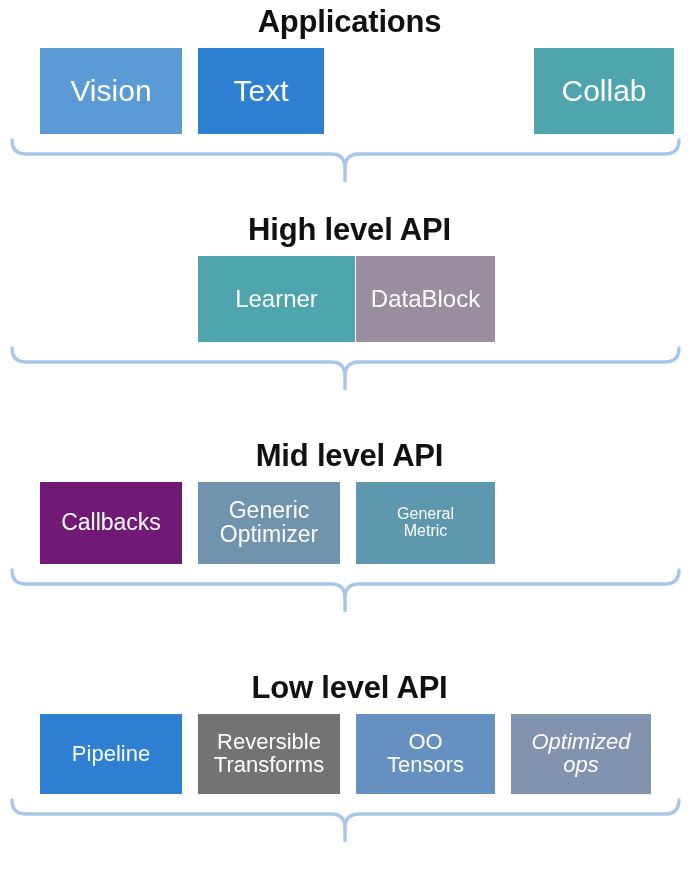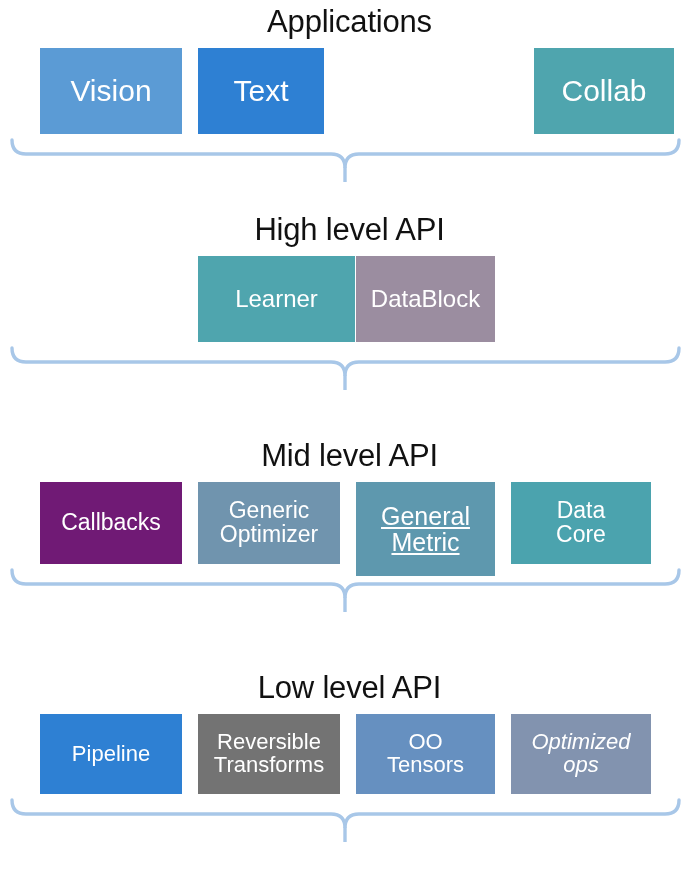--- a/index.html
+++ b/index.html
@@ -22,21 +22,21 @@
 
   .layer {
     position: absolute;
     left: 0;
     width: 691px;
   }
 
   .layer-title {
     text-align: center;
     font-size: 31px;
-    font-weight: 400;
+    font-weight: 700;
     color: #111111;
     letter-spacing: -0.2px;
     line-height: 1;
     height: 34px;
     padding-left: 8px;
   }
 
   .boxrow {
     position: relative;
     width: 691px;
@@ -68,21 +68,21 @@
   .n-tabular  { left: 356px; top: 0; width: 139px; height: 86px; background: #8296B4; font-size: 30px; }
   .n-collab   { left: 534px; top: 0; width: 140px; height: 86px; background: #4FA5AE; font-size: 30px; }
 
   
   .n-learner   { left: 198px; top: 0; width: 157px; height: 86px; background: #4FA5AE; font-size: 24px; }
   .n-datablock { left: 356px; top: 0; width: 139px; height: 86px; background: #9B8DA0; font-size: 24px; }
 
   
   .n-callbacks { left: 40px;  top: 0; width: 142px; height: 82px; background: #8293AF; font-size: 23px; }
   .n-genopt    { left: 198px; top: 0; width: 142px; height: 82px; background: #7094AE; font-size: 23px; }
-  .n-genmetric { left: 356px; top: 0; width: 139px; height: 94px; background: #5E98AE; font-size: 25px; text-decoration: underline; }
+  .n-genmetric { left: 356px; top: 0; width: 139px; height: 82px; background: #5E98AE; font-size: 16px; }
   .n-datacore  { left: 511px; top: 0; width: 140px; height: 82px; background: #4BA3AE; font-size: 23px; }
 
   
   .n-pipeline  { left: 40px;  top: 0; width: 142px; height: 80px; background: #2E80D3; font-size: 22px; }
   .n-revtrans  { left: 198px; top: 0; width: 142px; height: 80px; background: #4F88C7; font-size: 22px; }
   .n-ootensors { left: 356px; top: 0; width: 139px; height: 80px; background: #6690C0; font-size: 22px; }
   .n-optops    { left: 511px; top: 0; width: 140px; height: 80px; background: #8293AF; font-size: 22px; font-style: italic; }
 
   .brace {
     display: block;
@@ -141,23 +141,20 @@
     <div class="boxrow" style="height:82px">
       <div class="node n-callbacks" style="background: #701a75;">
         <span class="lbl">Callbacks</span>
       </div>
       <div class="node n-genopt" style="background: rgb(112, 148, 174);">
         <span class="lbl">Generic<br>Optimizer</span>
       </div>
       <div class="node n-genmetric" style="background: rgb(94, 152, 174);">
         <span class="lbl">General<br>Metric</span>
       </div>
-      <div class="node n-datacore" style="background: rgb(75, 163, 174);">
-        <span class="lbl">Data<br>Core</span>
-      </div>
     </div>
     <svg class="brace" viewBox="0 0 691 48" preserveAspectRatio="none">
       <path d="M 12 6 q 0 14 14 14 L 331 20 q 14 0 14 14 q 0 -14 14 -14 L 665 20 q 14 0 14 -14" fill="none" stroke="#A8C7E8" stroke-width="3.4" stroke-linecap="round"></path>
       <path d="M 345 34 L 345 48" fill="none" stroke="#A8C7E8" stroke-width="3.4" stroke-linecap="round"></path>
     </svg>
   </div>
 
   <div class="layer" id="layer-low">
     <div class="layer-title">Low level API</div>
     <div class="boxrow" style="height:80px">

